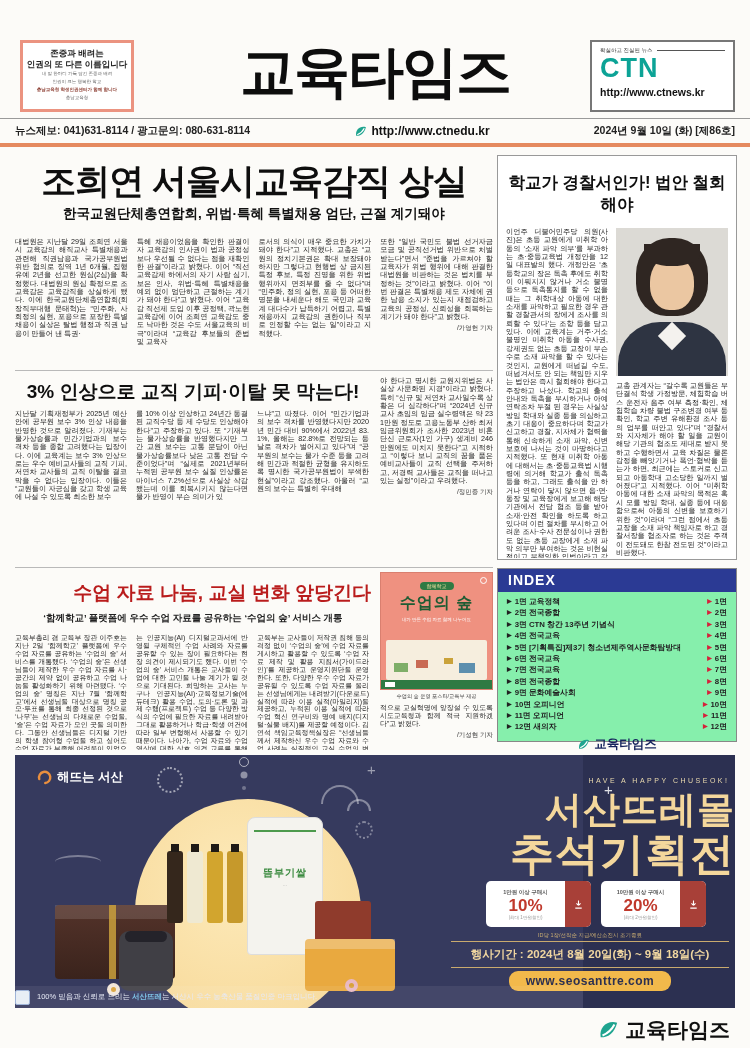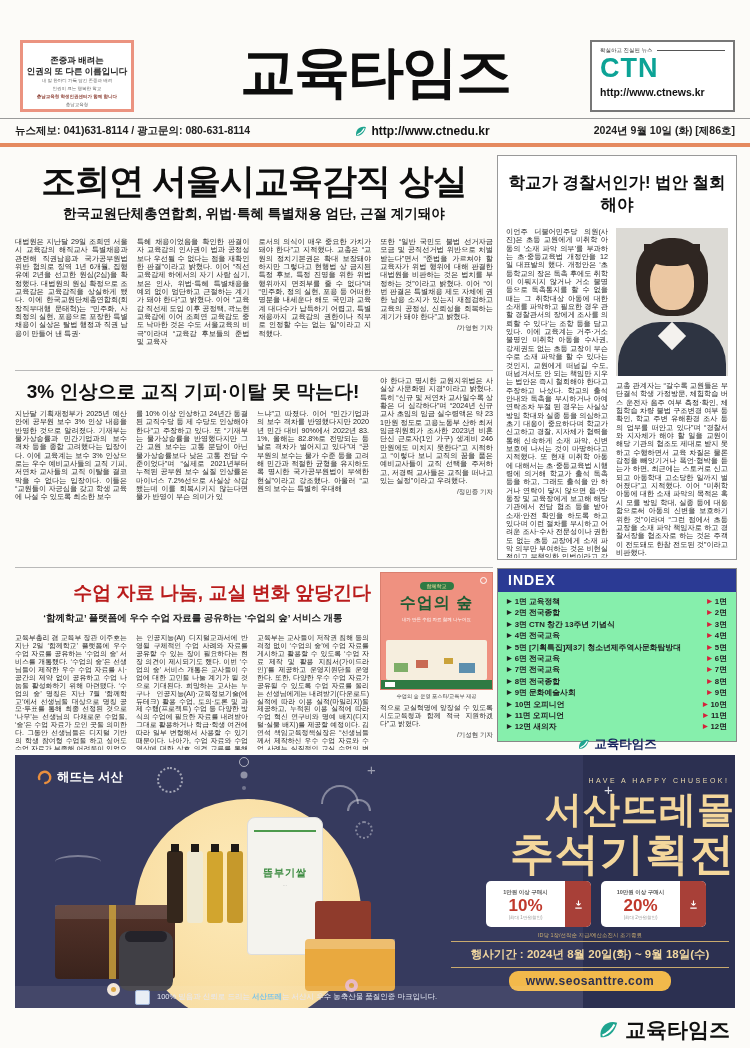--- a/index.html
+++ b/index.html
@@ -1,20 +1,20 @@
 <!DOCTYPE html>
 <html><head>
 <meta charset="utf-8">
 <style>
   *{box-sizing:border-box;margin:0;padding:0}
   html,body{width:750px;background:#e9e7e2;font-family:"Liberation Sans",sans-serif}
   .page{position:relative;width:750px;height:1048px;background:#fcfbf8;overflow:hidden;color:#1a1a1a}
 
   
-  .mh-adbox{position:absolute;left:20px;top:40px;width:114px;height:72px;border:3px solid #eb9380;background:#fff;padding:12px 3px;text-align:center}
+  .mh-adbox{position:absolute;left:20px;top:40px;width:114px;height:72px;border:3px solid #eb9380;background:#fff;padding:5px 3px;text-align:center}
   .mh-ad-t{font-size:8.5px;font-weight:700;line-height:1.25;color:#222}
   .mh-ad-s{font-size:4.5px;color:#666;margin-top:2px;line-height:1.3}
   .mh-ad-s.bold{color:#8a3a2e;font-weight:700}
   .mh-title{position:absolute;left:205px;top:44px;width:340px;text-align:center;font-size:56px;font-weight:800;letter-spacing:-2px;color:#0d0d0d;line-height:1}
   .mh-ctn{position:absolute;left:590px;top:40px;width:145px;height:72px;border:2px solid #777;background:#fff;padding:5px 8px}
   .ctn-tag{display:flex;align-items:center;gap:4px;font-size:5.5px;color:#444}
   .ctn-tag:after{content:"";flex:1;height:1px;background:#555}
   .ctn-logo{font-size:27px;font-weight:900;color:#0ca396;letter-spacing:1px;line-height:1.1}
   .ctn-url{font-size:10.5px;font-weight:800;color:#111;margin-top:2px}
   .rule-gray{position:absolute;left:0;top:118px;width:750px;height:1px;background:#9a9a9a}
@@ -131,21 +131,21 @@
   .coupon{position:absolute;top:126px;width:105px;height:46px;background:#fff;border-radius:5px;display:flex;overflow:hidden}
   .cp1{left:471px}.cp2{left:586px}
   .cp-main{flex:1;display:flex;flex-direction:column;align-items:center;justify-content:center;gap:1px}
   .cp-cond{font-size:5.5px;color:#555;font-weight:700}
   .cp-pct{font-size:17px;font-weight:900;color:#c0392c;line-height:1}
   .cp-note{font-size:4.5px;color:#999}
   .cp-dl{width:26px;background:#a84038;display:flex;align-items:center;justify-content:center}
   .ad-note{position:absolute;left:430px;top:177px;width:290px;text-align:center;font-size:5.5px;color:#c7ab72}
   .ad-period{position:absolute;left:436px;top:186px;width:278px;text-align:center;color:#f0d6a0;font-size:11.5px;font-weight:800;border-top:1px solid #c9aa6e;border-bottom:1px solid #c9aa6e;padding:5px 0}
   .ad-url{position:absolute;left:494px;top:216px;width:162px;height:20px;background:#f2b94b;border-radius:9px;display:flex;align-items:center;justify-content:center;font-size:12px;font-weight:900;color:#2c3051;letter-spacing:.5px}
-  .ad-strip{position:absolute;left:0;top:231px;width:568px;height:22px;background:rgba(255,255,255,.07);display:flex;align-items:center;padding-left:120px;gap:7px}
+  .ad-strip{position:absolute;left:0;top:231px;width:568px;height:22px;background:rgba(255,255,255,.07);display:flex;align-items:center;gap:7px}
   .strip-logo{width:15px;height:15px;background:#e8eef5;border-radius:2px;border:1px solid #9fb4d8}
   .strip-text{font-size:7.5px;color:#e6e9f5}
   .strip-text b{color:#7fc4e8}
 
   
   .footer{position:absolute;right:20px;top:1016px;display:flex;align-items:center;gap:6px;font-size:21px;font-weight:900;color:#101010}
 </style>
 </head>
 <body>
 

